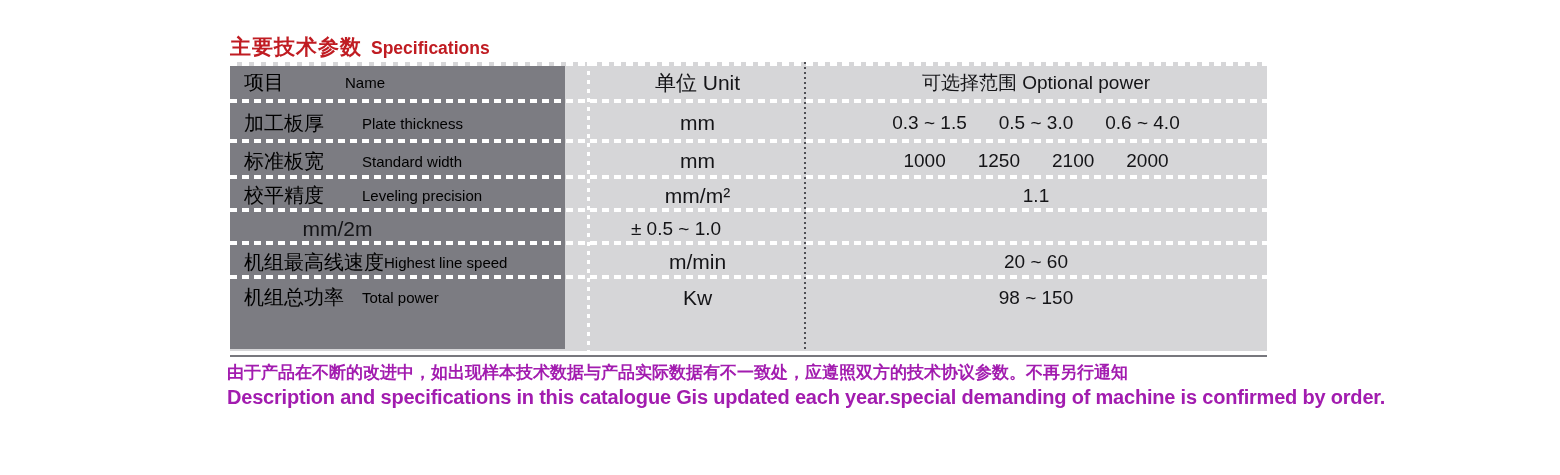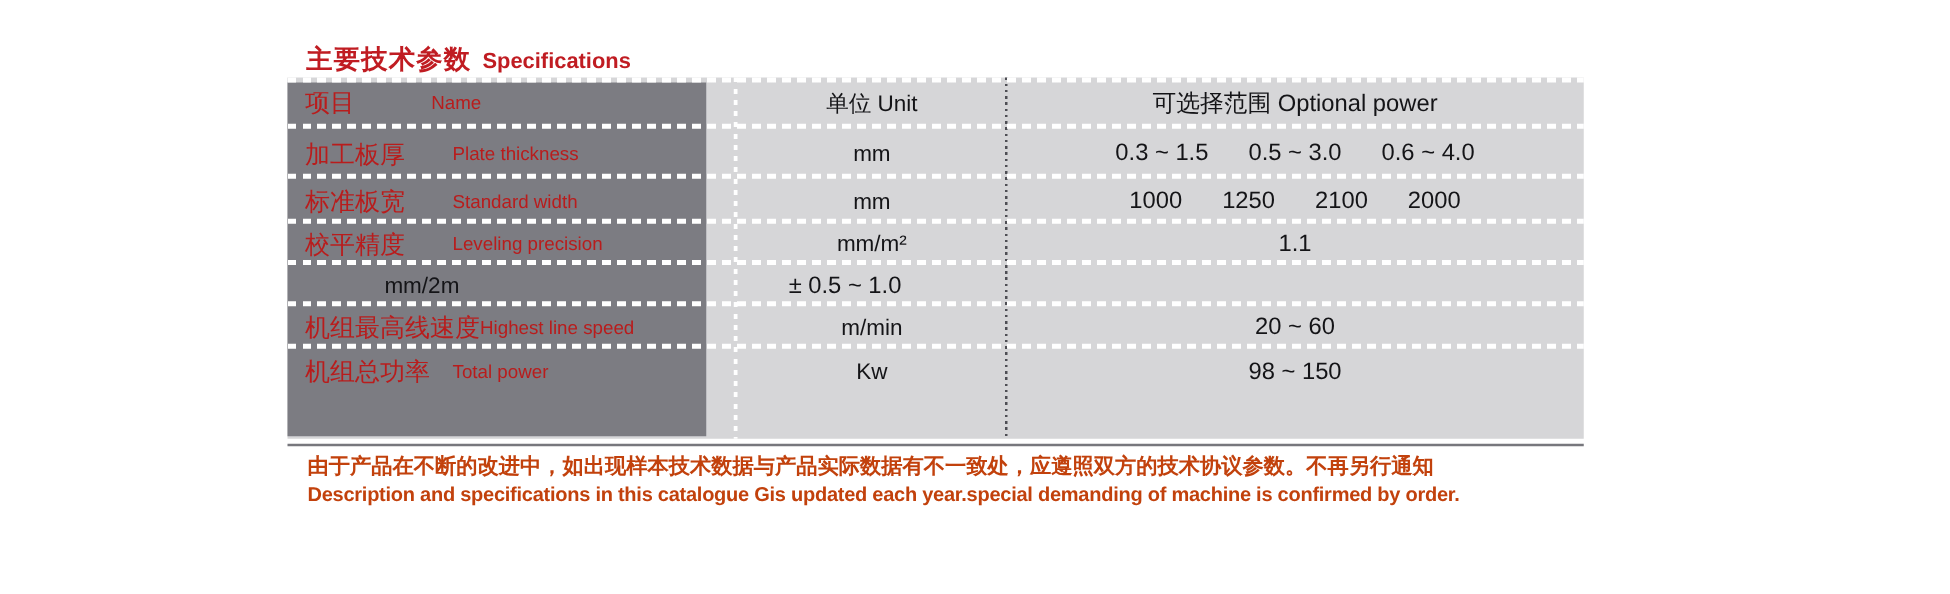--- a/index.html
+++ b/index.html
@@ -7,21 +7,21 @@
   body {
     width: 1560px; height: 475px;
     position: relative;
     overflow: hidden;
     font-family: "Liberation Sans", "DejaVu Sans", sans-serif;
   }
 
   
   .section-title {
     position: absolute; left: 230px; top: 33px;
-    white-space: nowrap; color: #c01c22; margin-left: 15px;
+    white-space: nowrap; color: #c01c22;
   }
   .section-title .cn { font-size: 21px; font-weight: 700; letter-spacing: 1px; }
   .section-title .en { font-size: 17.5px; font-weight: 700; margin-left: 9px; }
 
   
   .spec-table {
     position: absolute; left: 230px; top: 62px;
     width: 1037px; height: 289px;
     background: #d6d6d8;
   }
@@ -48,39 +48,39 @@
   .top-dash {
     position: absolute; left: 0; right: 0; top: 0; height: 4px; z-index: 3;
   }
   .rows { position: relative; z-index: 2; width: 100%; height: 100%; }
   .row { position: relative; display: flex; align-items: stretch; }
   .row .row-sep {
     position: absolute; left: 0; right: 0; bottom: 0; height: 4px; z-index: 3;
   }
   .cell-name {
     flex: 0 0 360px; display: flex; align-items: center;
-    padding-left: 14px; white-space: nowrap; color: #b91c1c;
+    padding-left: 14px; white-space: nowrap; color: #000000;
   }
   .cell-name .cn { display: inline-block; min-width: 118px; font-size: 20px; }
   .cell-name.hdr .cn { min-width: 101px; }
   .cell-name .en { font-size: 15px; }
   .cell-unit {
     flex: 0 0 215px; display: flex; align-items: center; justify-content: center;
-    font-size: 18px; color: #141417; white-space: nowrap;
+    font-size: 21px; color: #141417; white-space: nowrap;
   }
   .cell-range {
     flex: 0 0 462px; display: flex; align-items: center; justify-content: center;
     font-size: 19px; color: #141417; white-space: nowrap;
   }
   .cell-range .seg { margin: 0 16px; }
 
   
-  .footer-note { position: absolute; left: 246px; top: 361px; color: #c2410c; }
+  .footer-note { position: absolute; left: 227px; top: 361px; color: #a21caf; }
   .footer-note .cn-line { font-size: 17px; font-weight: 600; line-height: 24px; }
-  .footer-note .en-line { font-size: 16px; font-weight: 700; line-height: 24px; letter-spacing: -0.2px; }
+  .footer-note .en-line { font-size: 20px; font-weight: 700; line-height: 24px; letter-spacing: -0.2px; }
 </style>
 </head>
 <body>
 
 <div class="section-title">
   <span class="cn">主要技术参数</span><span class="en">Specifications</span>
 </div>
 
 <div class="spec-table">
   <div class="dark-band"></div>

